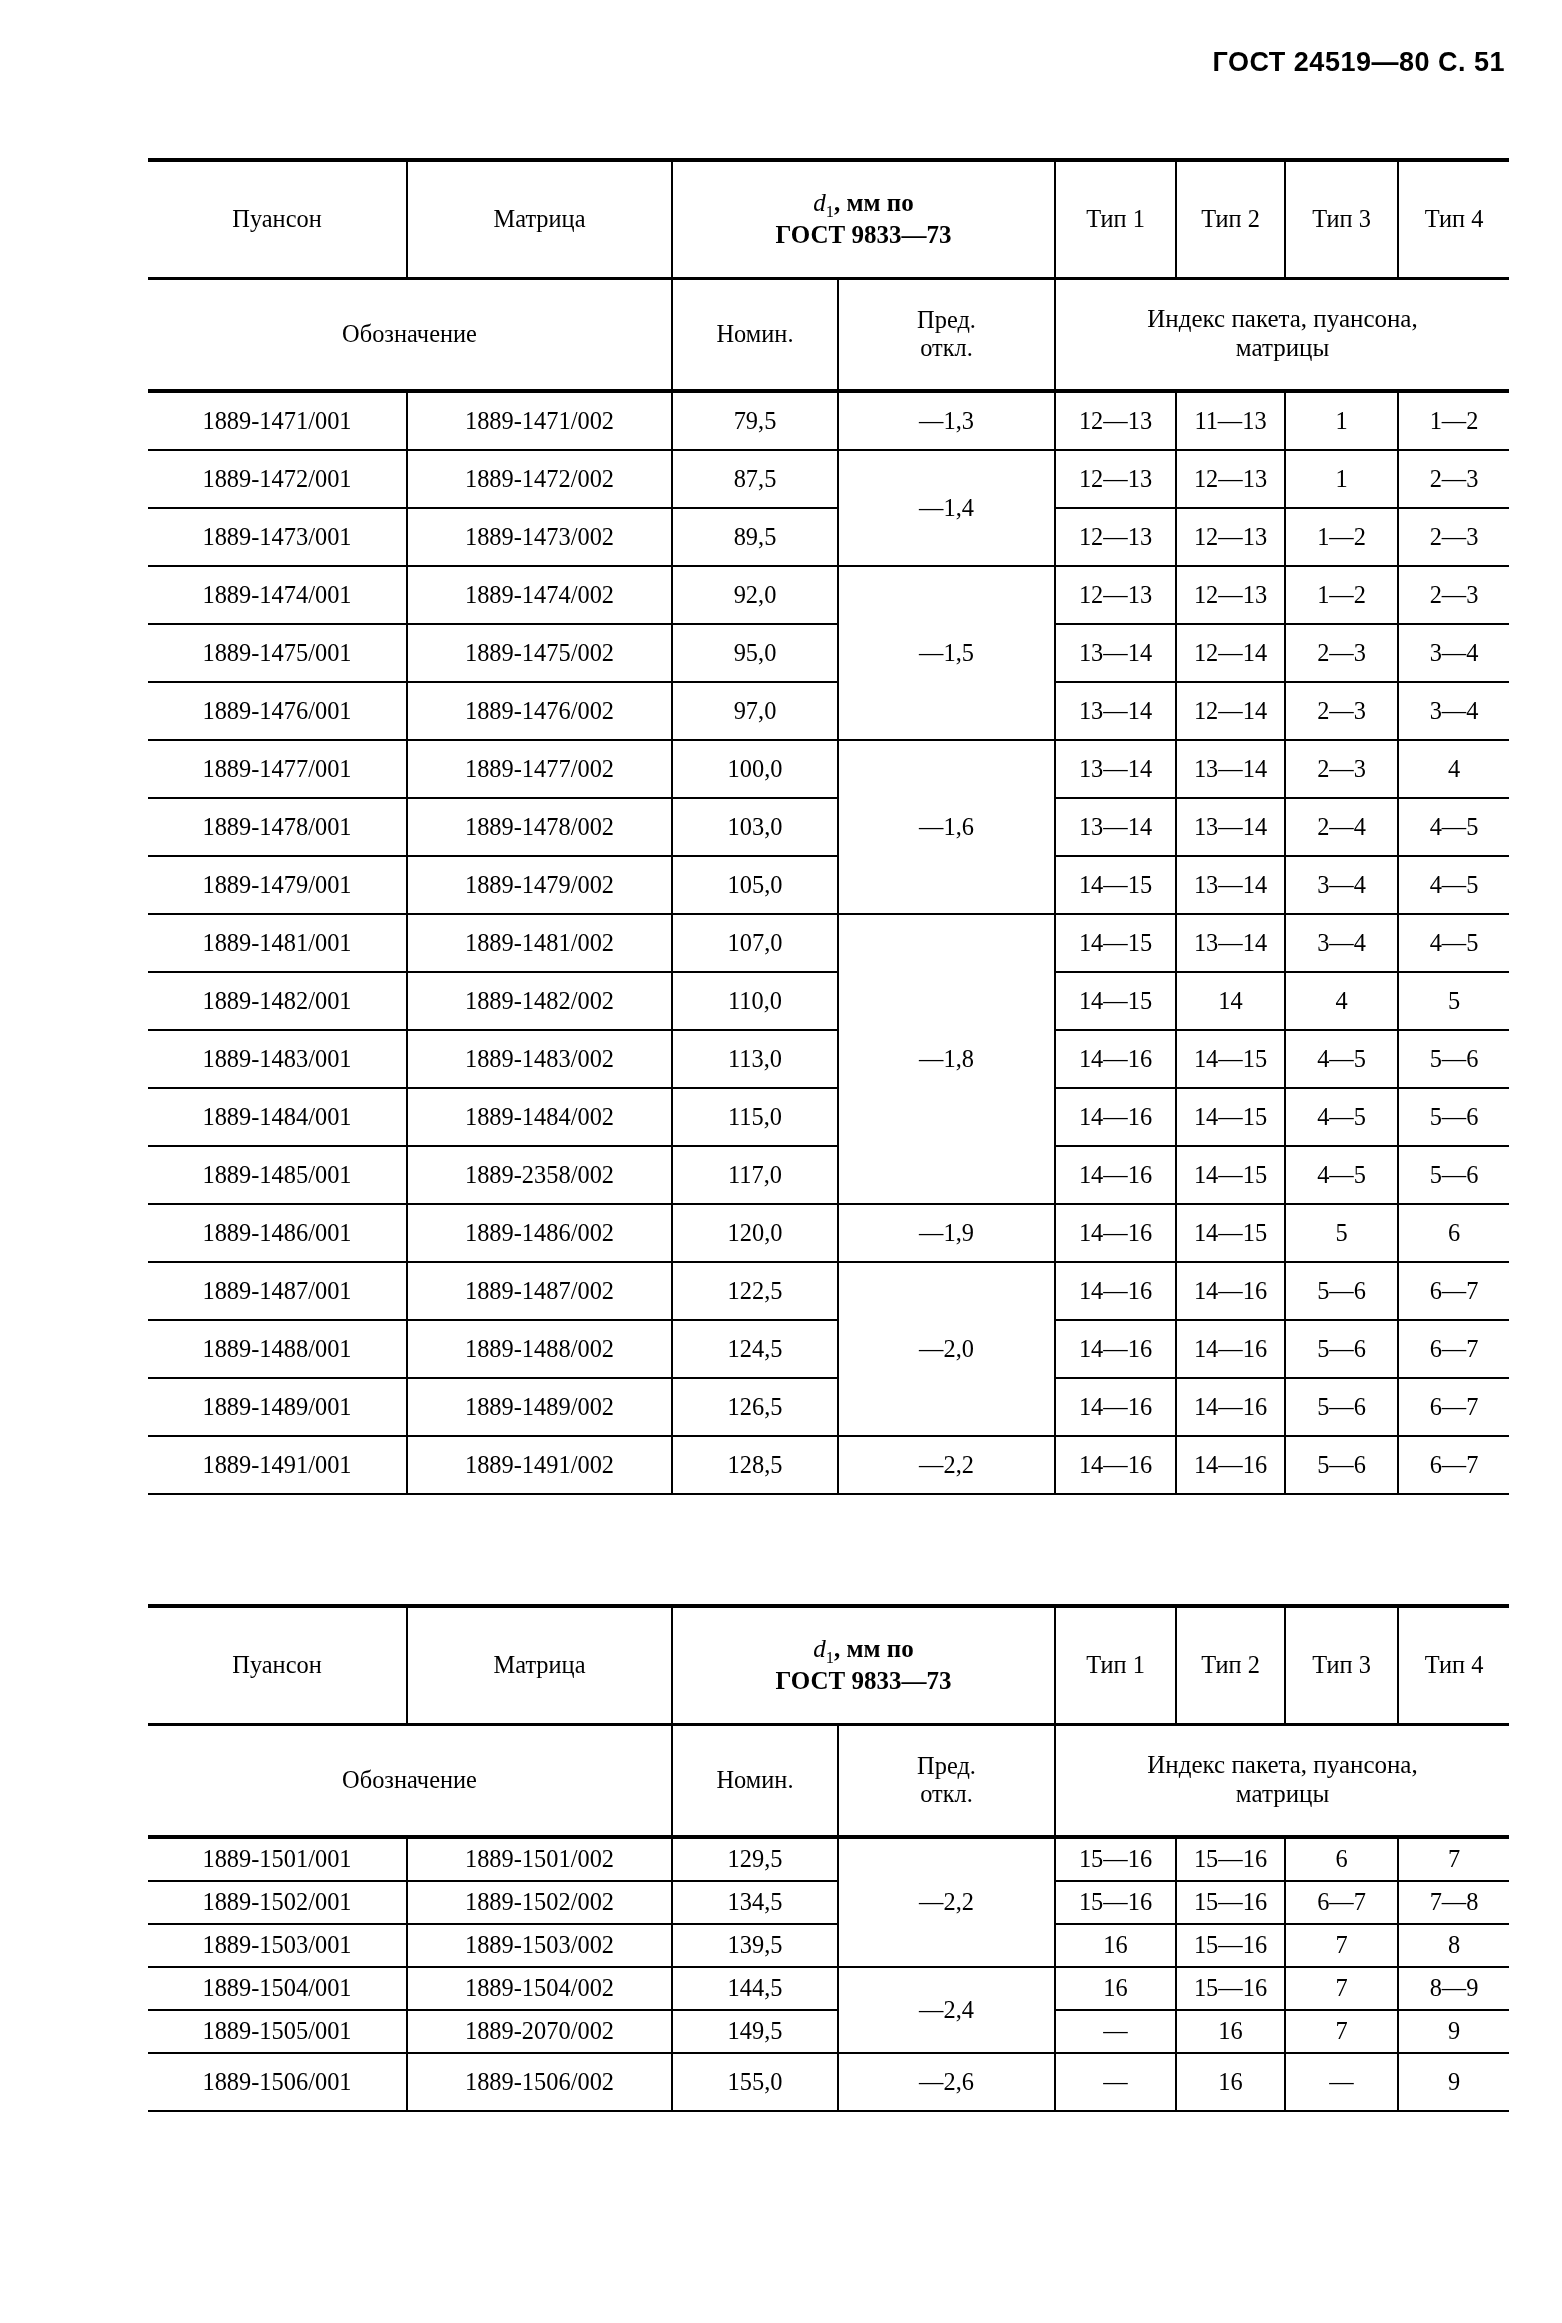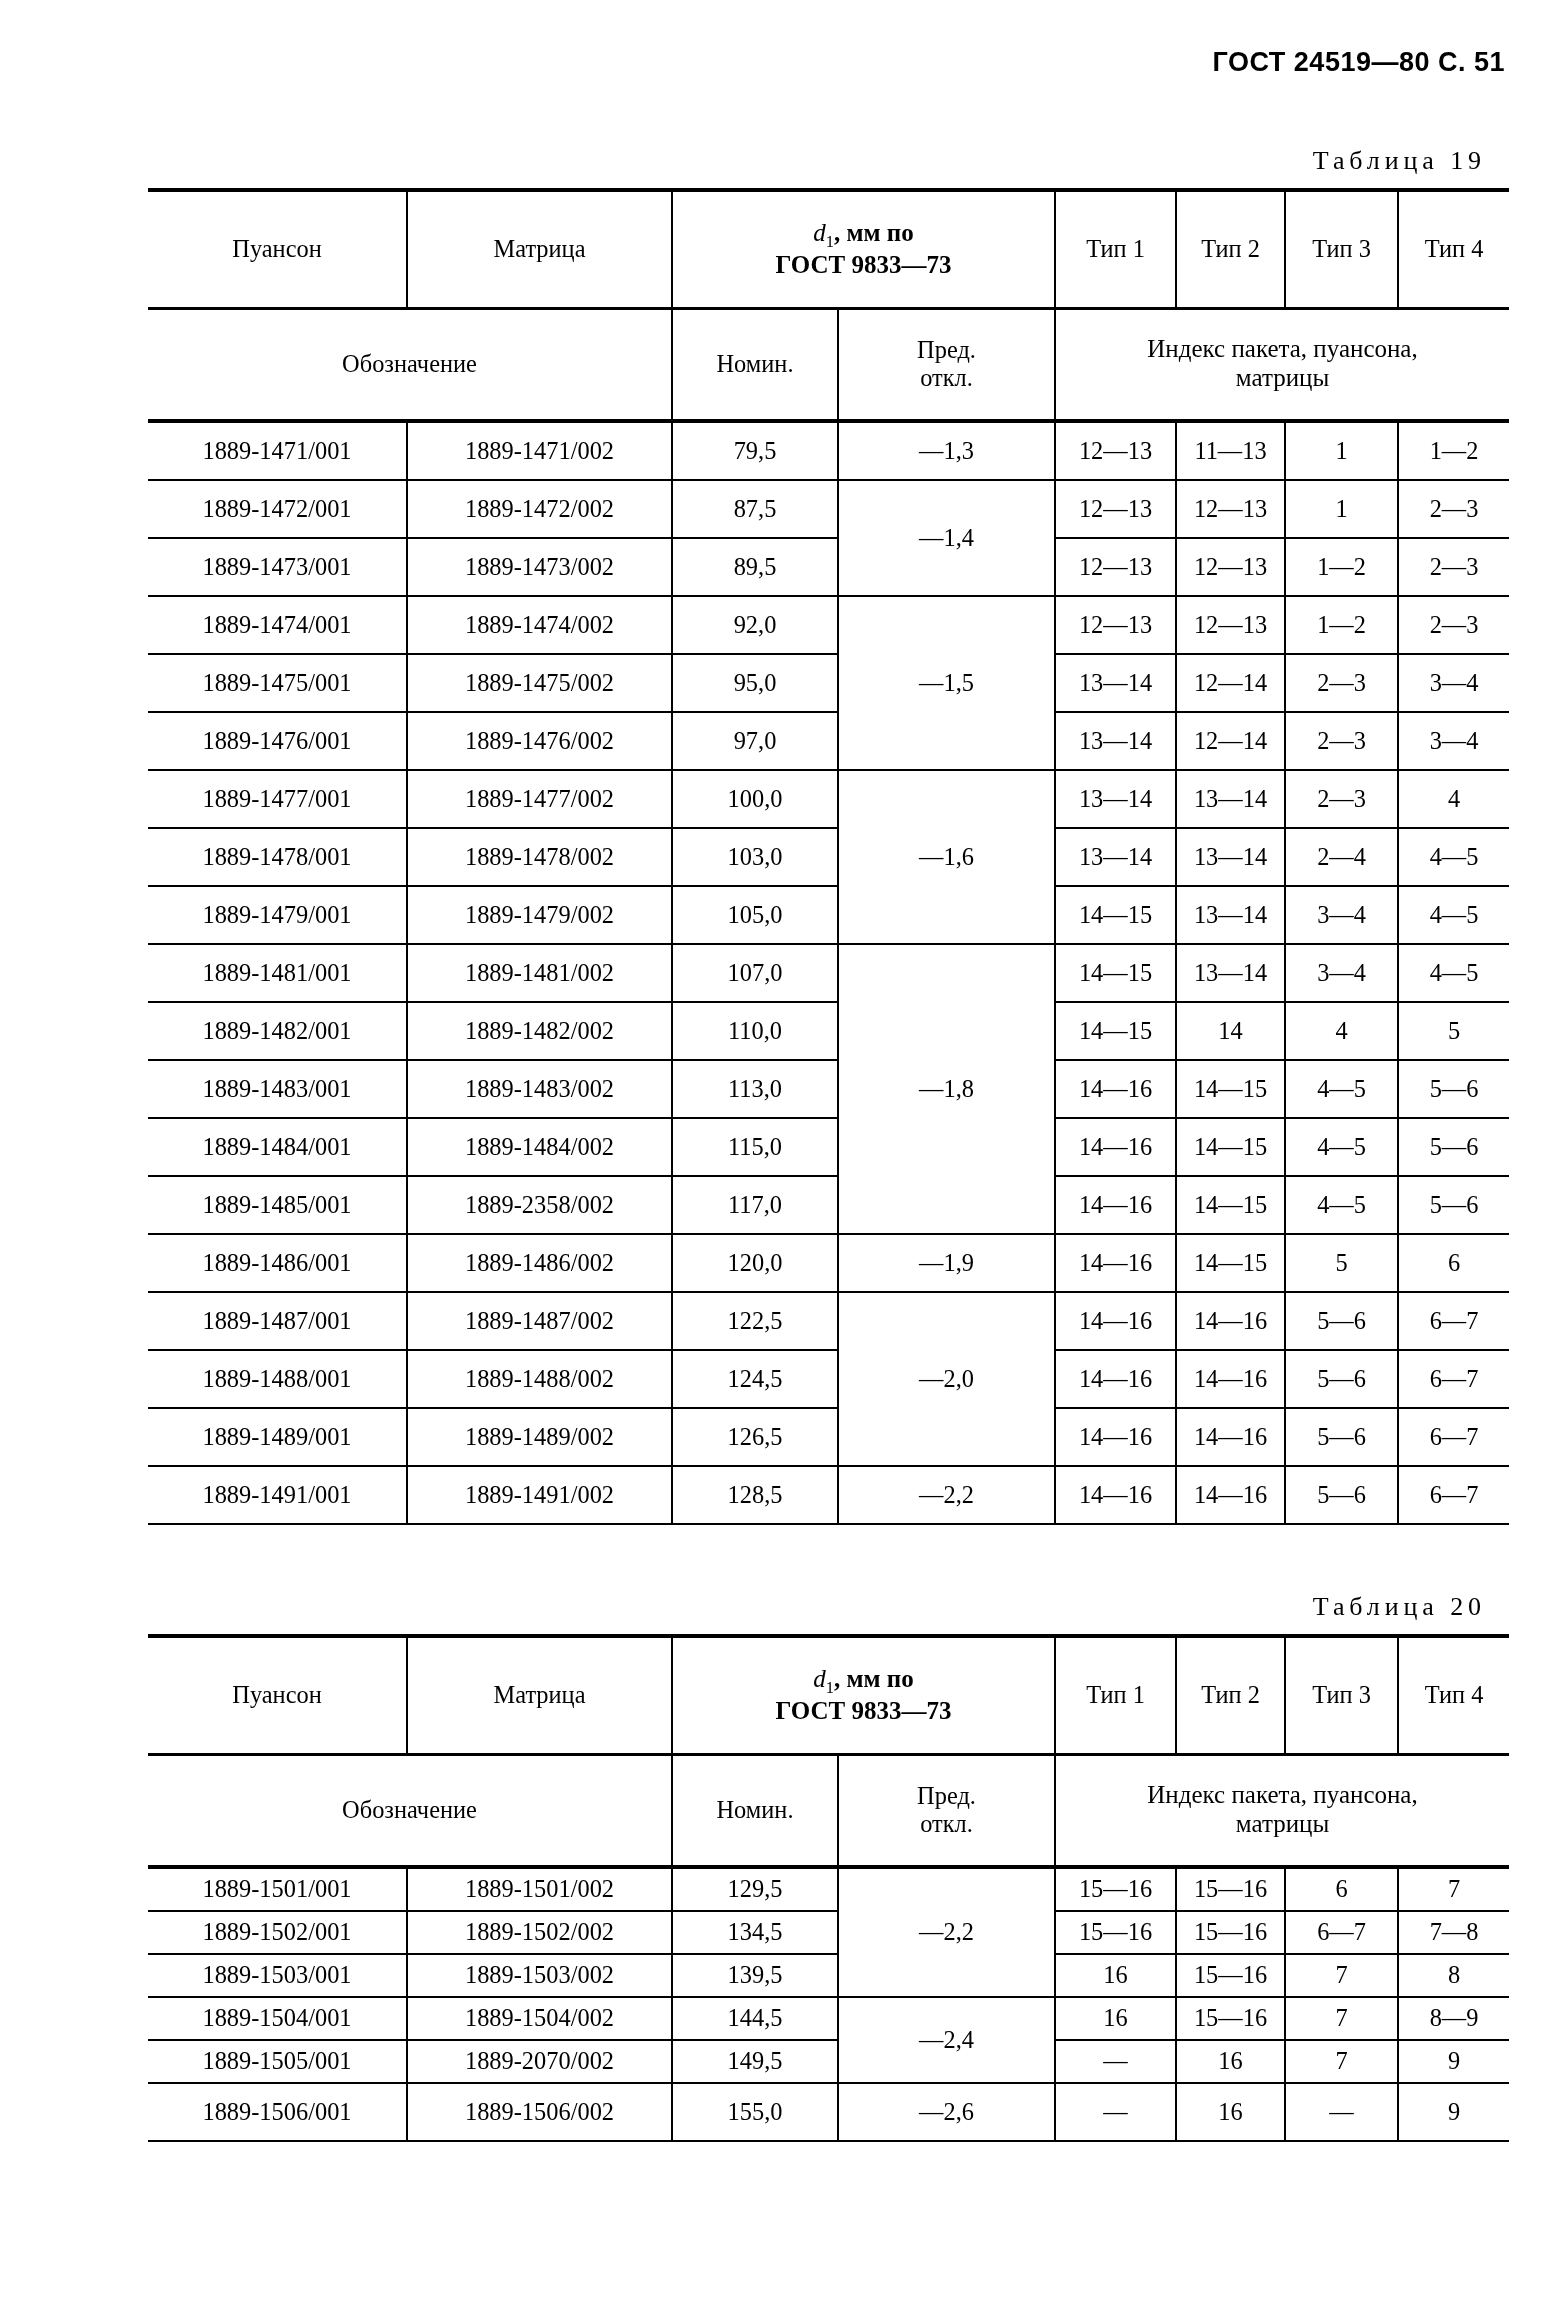--- a/index.html
+++ b/index.html
@@ -120,21 +120,20 @@
   .hdr2-span { font-size: 25px; line-height: 1.15; }
 </style>
 </head>
 <body>
 
 <div class="page">
 
   <div class="runhead">ГОСТ 24519—80 С. 51</div>
 
   <div class="tblock" id="block-19">
-    <div class="tbl-number">Таблица 19</div>
     <table class="gost">
       <colgroup>
         <col class="c-punch">
           <col class="c-matr">
           <col class="c-nom">
           <col class="c-tol">
         <col class="c-t1">
           <col class="c-t2">
           <col class="c-t3">
           <col class="c-t4">
@@ -347,21 +346,20 @@
             <td class="idxcell" style="height: 56px;">14—16</td>
             <td class="idxcell" style="height: 56px;">14—16</td>
             <td class="idxcell" style="height: 56px;">5—6</td>
             <td class="idxcell edge-r" style="height: 56px;">6—7</td>
           </tr>
         </tbody>
     </table>
   </div>
 
   <div class="tblock" id="block-20">
-    <div class="tbl-number">Таблица 20</div>
     <table class="gost">
       <colgroup>
         <col class="c-punch">
           <col class="c-matr">
           <col class="c-nom">
           <col class="c-tol">
         <col class="c-t1">
           <col class="c-t2">
           <col class="c-t3">
           <col class="c-t4">

